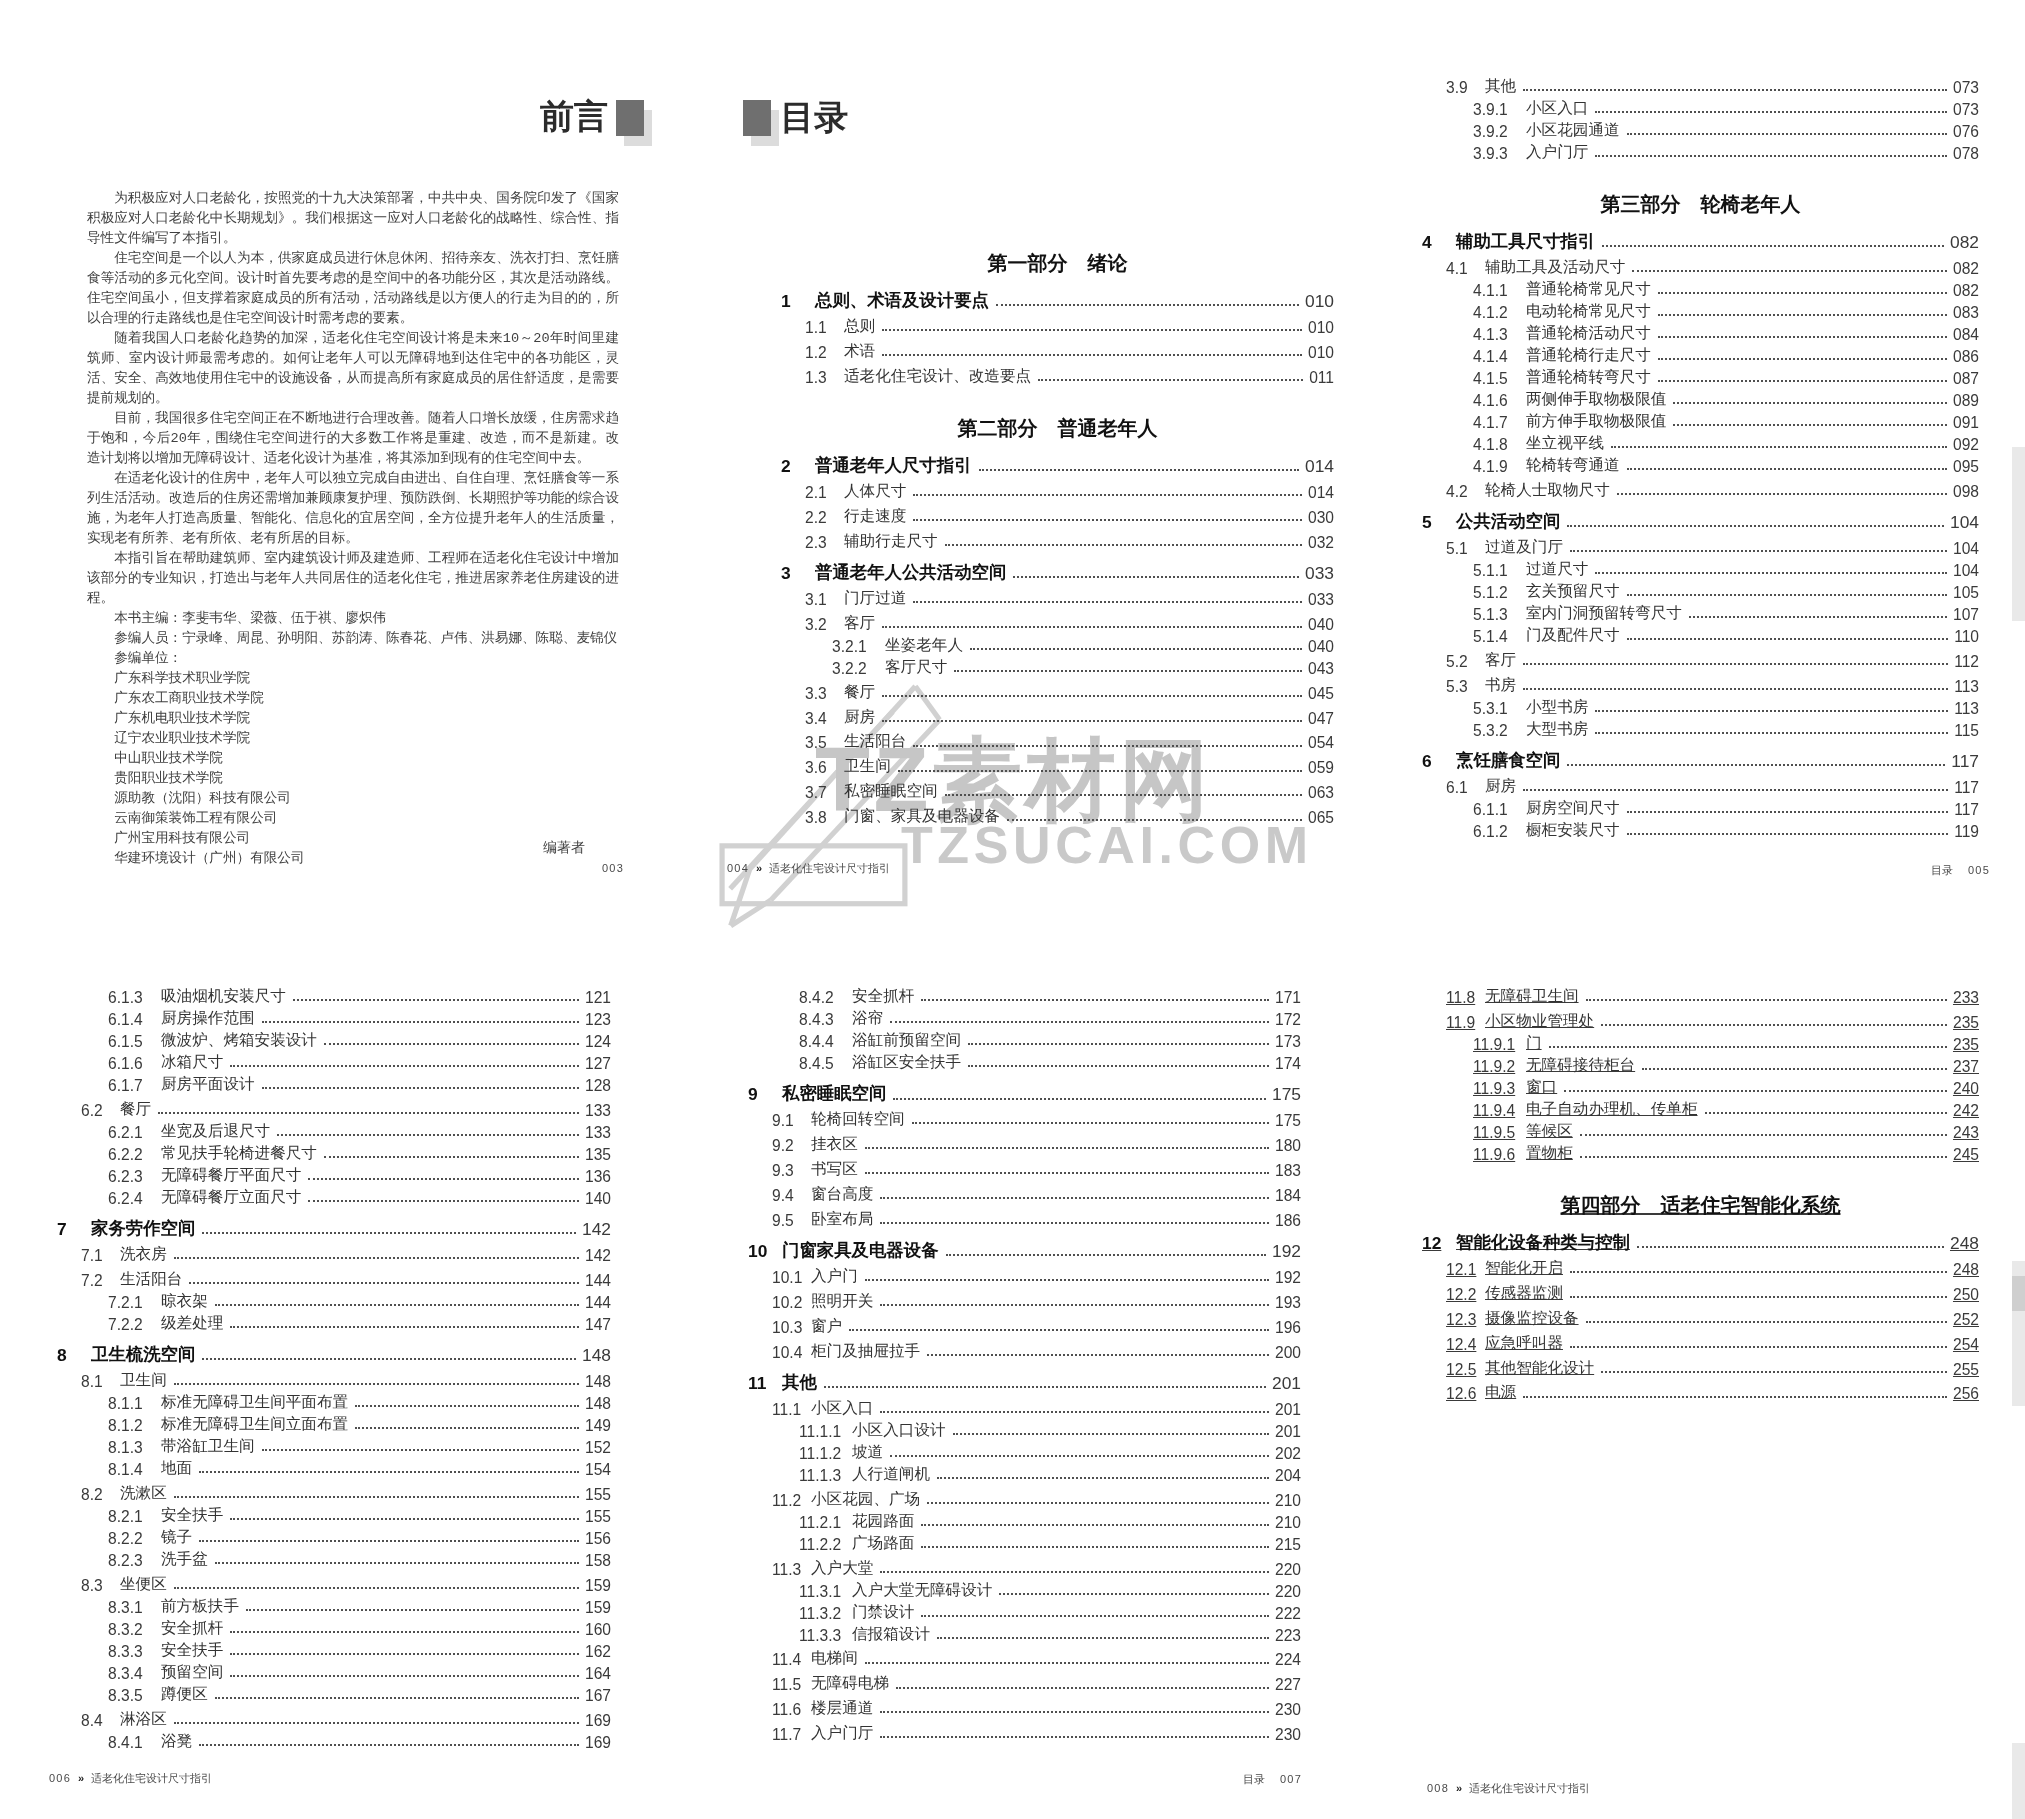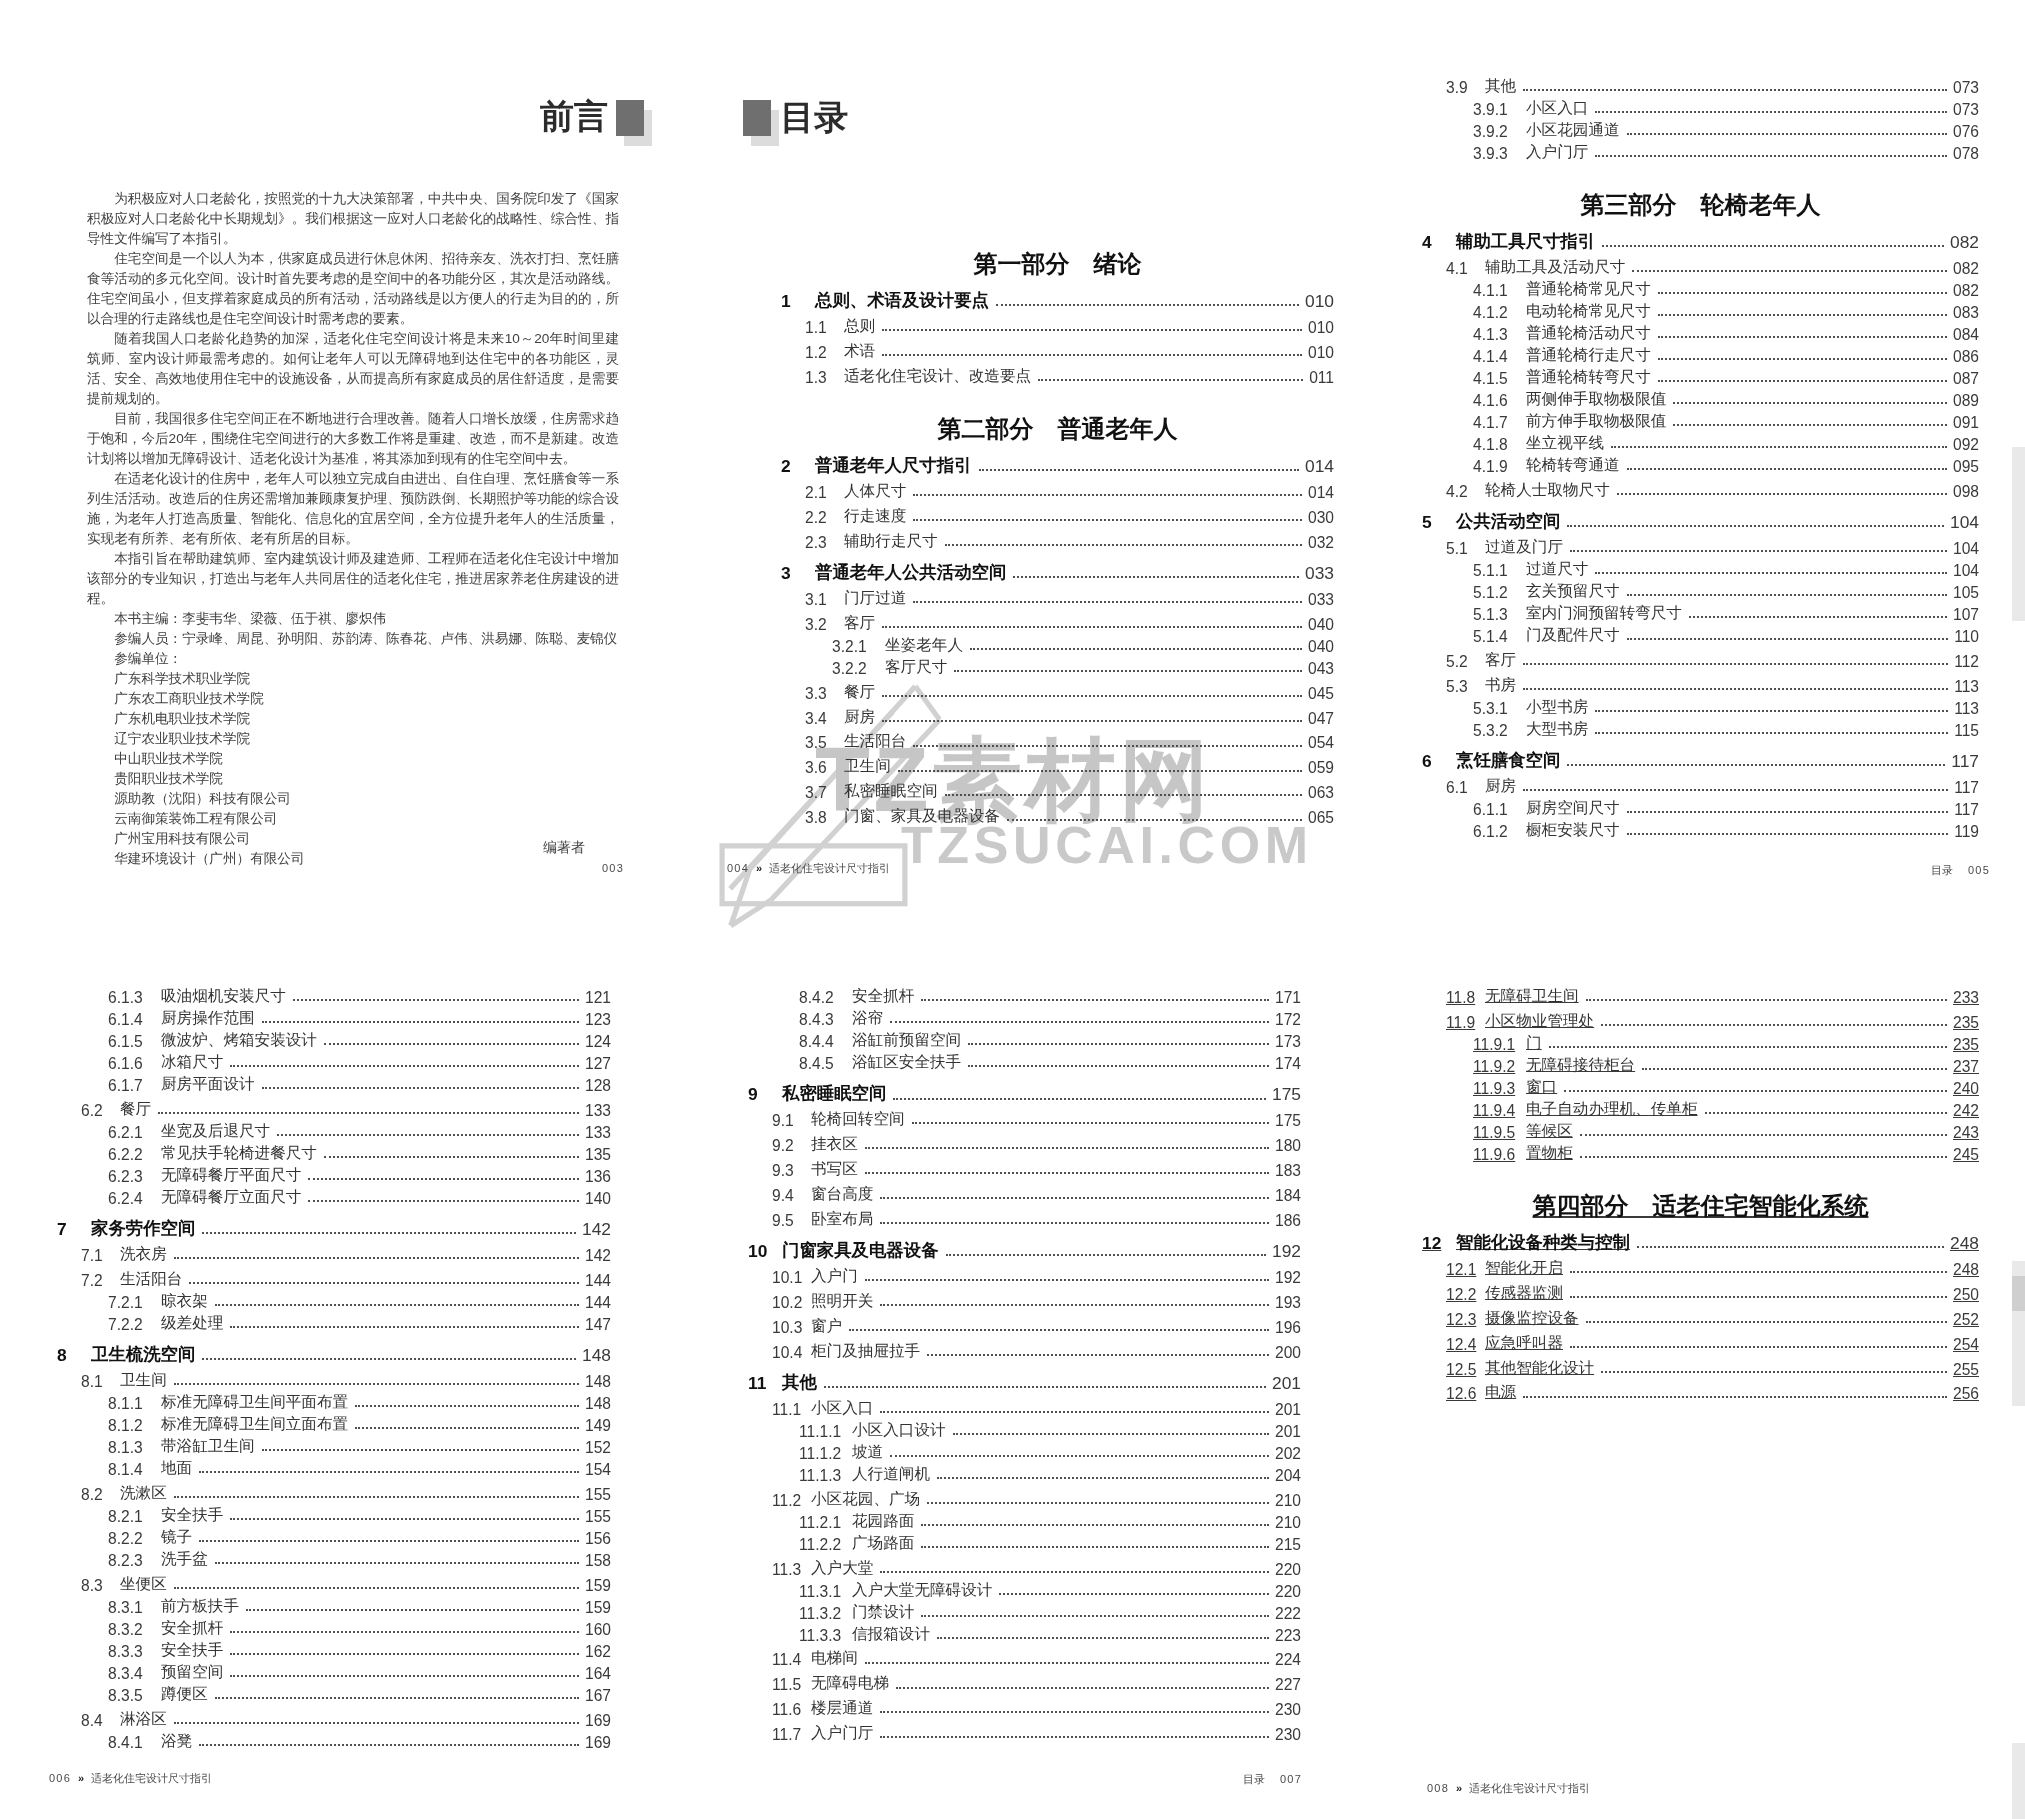--- a/index.html
+++ b/index.html
@@ -15,39 +15,39 @@
   
   .layer{position:absolute;left:0;top:0;width:2025px;height:1819px;z-index:2;}
   .title-block{position:absolute;display:flex;align-items:flex-start;}
   .page-title{font-size:34px;font-weight:bold;color:#2b2b2b;line-height:1;margin:0;}
   .sq{position:relative;width:28px;height:36px;}
   .sq .shadow{position:absolute;left:8px;top:10.4px;width:28px;height:36px;background:#dcdcdc;}
   .sq .dark{position:absolute;left:0;top:0;width:28px;height:36px;background:#6f6f6f;}
   
   .preface-body{position:absolute;left:87px;top:189px;width:532px;font-size:13.6px;
                 line-height:20px;text-align:justify;color:#404040;}
-  .preface-body p{margin:0;text-indent:2em;}
+  .preface-body p{margin:0;text-indent:2em;font-family:Liberation Mono, monospace;}
   .signoff{position:absolute;left:87px;top:839px;width:498px;text-align:right;
            font-size:14px;color:#444;}
   
   .toc-col{position:absolute;}
   .row{display:flex;align-items:flex-end;height:22px;font-size:15.6px;color:#333;}
   .row .num{flex:none;color:#3a3a3a;}
   .row .label{flex:none;white-space:nowrap;}
   .row .leader{flex:1;border-bottom:2px dotted #4f4f4f;margin:0 5.8px 5.8px 7px;}
   .row .pg{flex:none;color:#3a3a3a;}
   .row.l1{height:23px;font-size:17.4px;font-weight:bold;color:#111;margin-top:9.3px;margin-bottom:1.2px;}
   .row.l1 .num{width:34px;font-weight:bold;color:#111;}
   .row.l1 .pg{font-weight:normal;color:#3a3a3a;}
   .row.l2{padding-left:24px;margin-top:2.9px;}
   .row.l2 .num{width:39px;}
   .row.l3{padding-left:51px;}
   .row.l3 .num{width:53px;}
   .part{height:25.5px;margin-top:29px;margin-bottom:12.7px;text-align:center;
-        font-size:24px;font-weight:bold;color:#111;line-height:25.5px;white-space:nowrap;}
+        font-size:20px;font-weight:bold;color:#111;line-height:25.5px;white-space:nowrap;}
   .toc-col > :first-child{margin-top:0;}
   
   .footer{position:absolute;font-size:11px;color:#4a4a4a;white-space:nowrap;}
   .footer .fnum{letter-spacing:1.2px;}
   .footer .chev{font-weight:bold;color:#222;margin:0 7px;}
   .footer.right{text-align:right;}
   .footer .sec{margin-right:15px;}
   
   .scroll-strip{position:absolute;background:#e9e9e9;}
   .scroll-thumb{position:absolute;background:#cfcfcf;}

